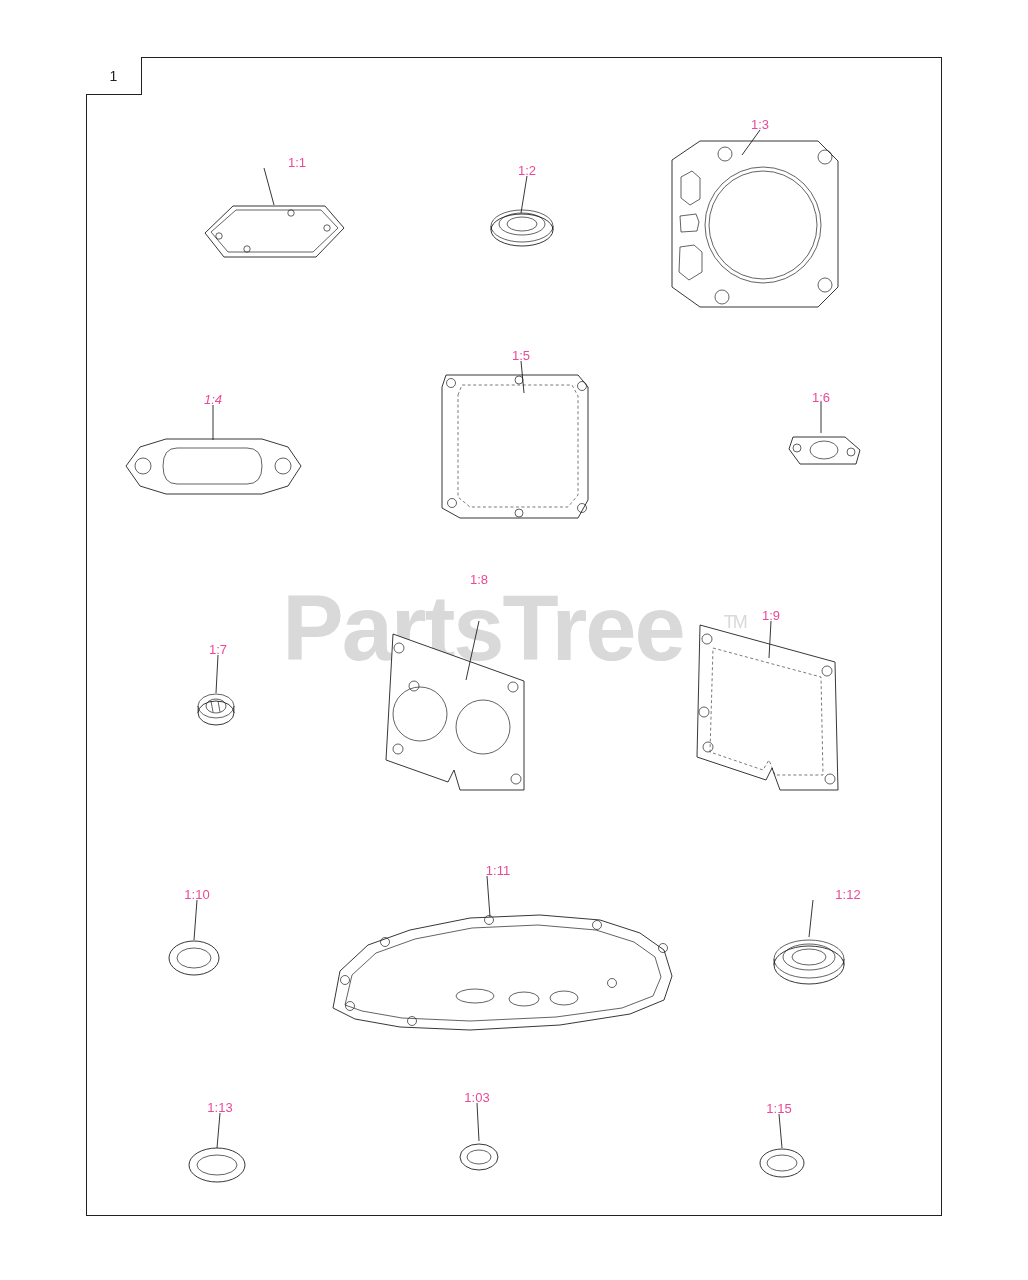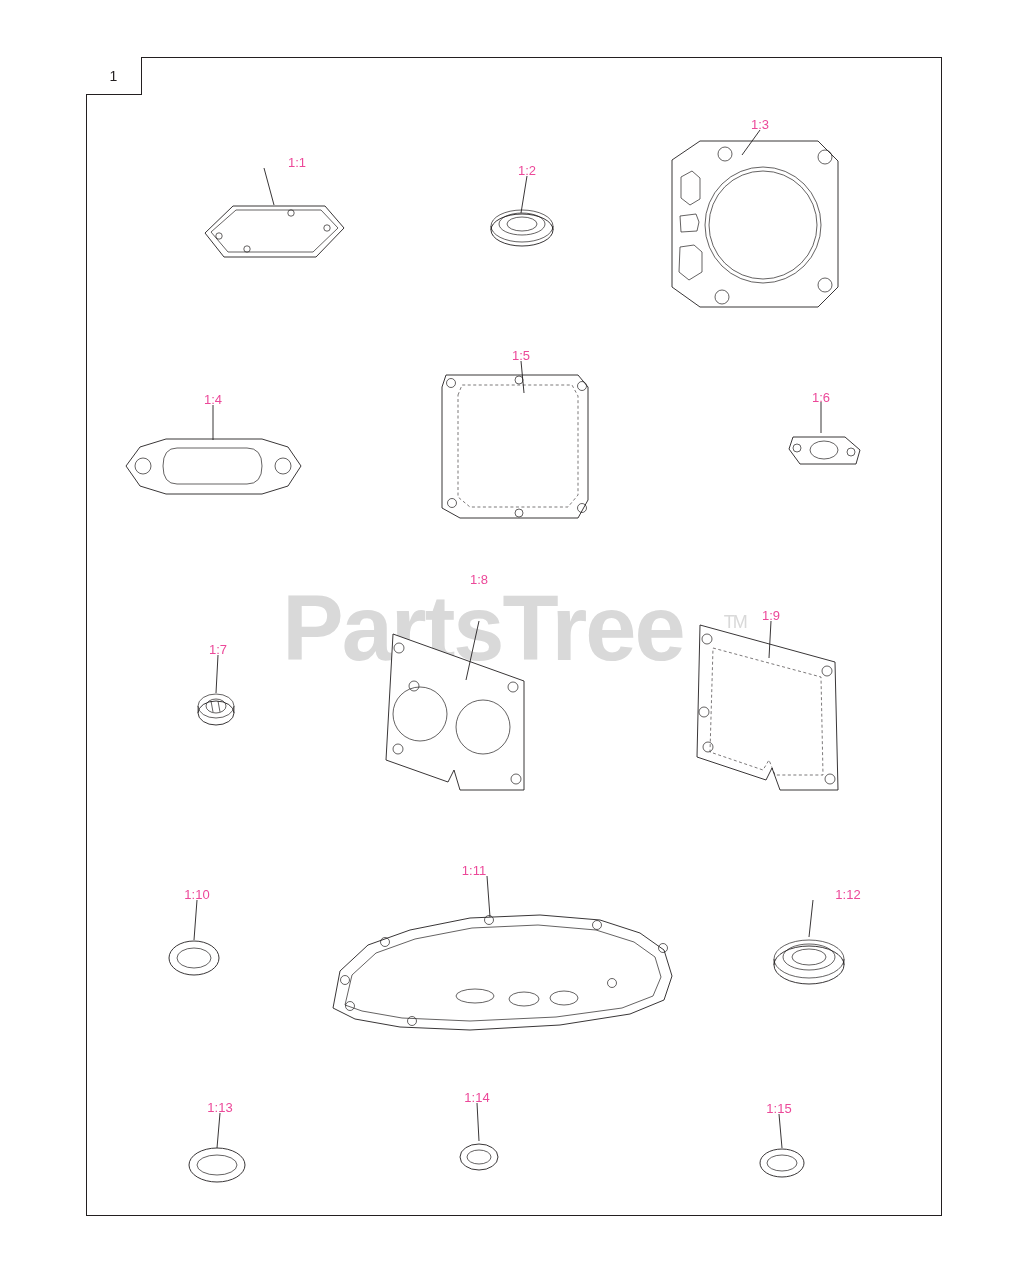--- a/index.html
+++ b/index.html
@@ -265,27 +265,27 @@
         <line x1="220" y1="1113" x2="217" y2="1148" class="pt-line"></line>
         <line x1="477" y1="1103" x2="479" y2="1141" class="pt-line"></line>
         <line x1="779" y1="1114" x2="782" y2="1148" class="pt-line"></line>
       </g>
   </svg>
 
   <div id="callout-layer">
       <div class="callout" style="left: 264px; top: 155px; margin-left: 33px;">1:1</div>
       <div class="callout" style="left: 527px; top: 163px;">1:2</div>
       <div class="callout" style="left: 760px; top: 117px;">1:3</div>
-      <div class="callout" style="left: 213px; top: 392px;">1:4</div>
+      <div class="callout" style="left: 213px; top: 392px; font-style: italic;">1:4</div>
       <div class="callout" style="left: 521px; top: 348px; text-align: right;">1:5</div>
       <div class="callout" style="left: 821px; top: 390px; text-align: center;">1:6</div>
       <div class="callout" style="left: 218px; top: 642px;">1:7</div>
       <div class="callout" style="left: 479px; top: 572px; text-align: right;">1:8</div>
       <div class="callout" style="left: 771px; top: 608px;">1:9</div>
       <div class="callout" style="left: 197px; top: 887px;">1:10</div>
-      <div class="callout" style="left: 474px; top: 863px; text-align: center;">1:11</div>
+      <div class="callout" style="left: 498px; top: 863px; text-align: center;">1:11</div>
       <div class="callout" style="left: 813px; top: 887px; margin-left: 35px;">1:12</div>
       <div class="callout" style="left: 220px; top: 1100px;">1:13</div>
-      <div class="callout" style="left: 477px; top: 1090px;">1:14</div>
+      <div class="callout" style="left: 477px; top: 1090px;">1:03</div>
       <div class="callout" style="left: 779px; top: 1101px;">1:15</div>
     </div>
 
 </div>
 
 </body></html>

